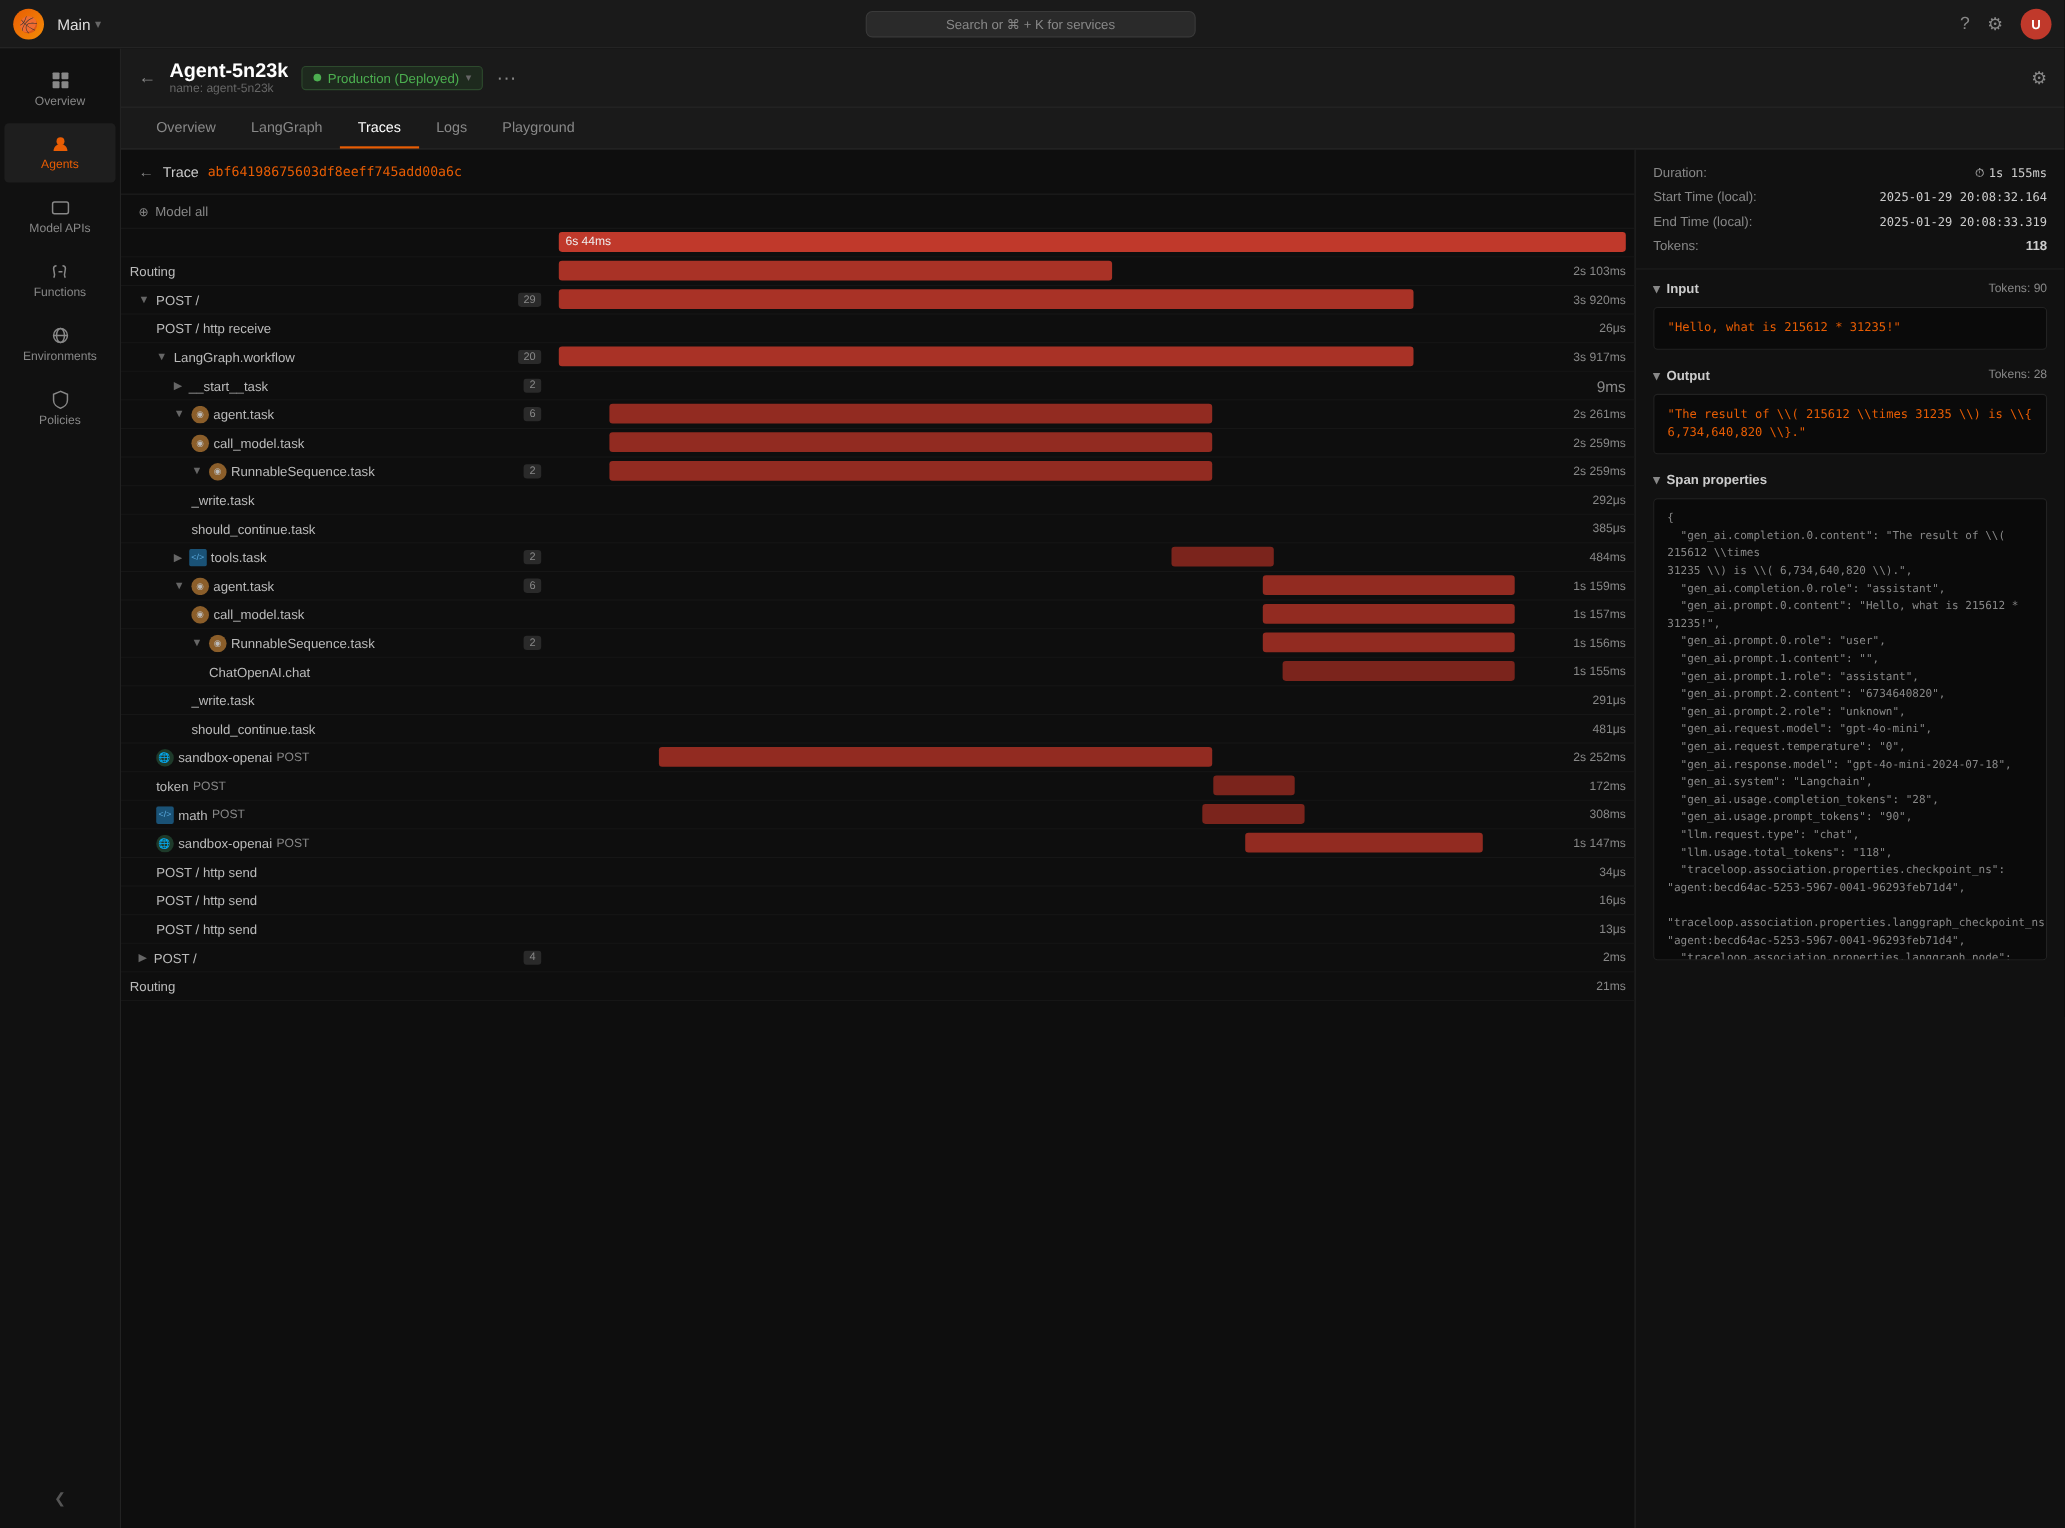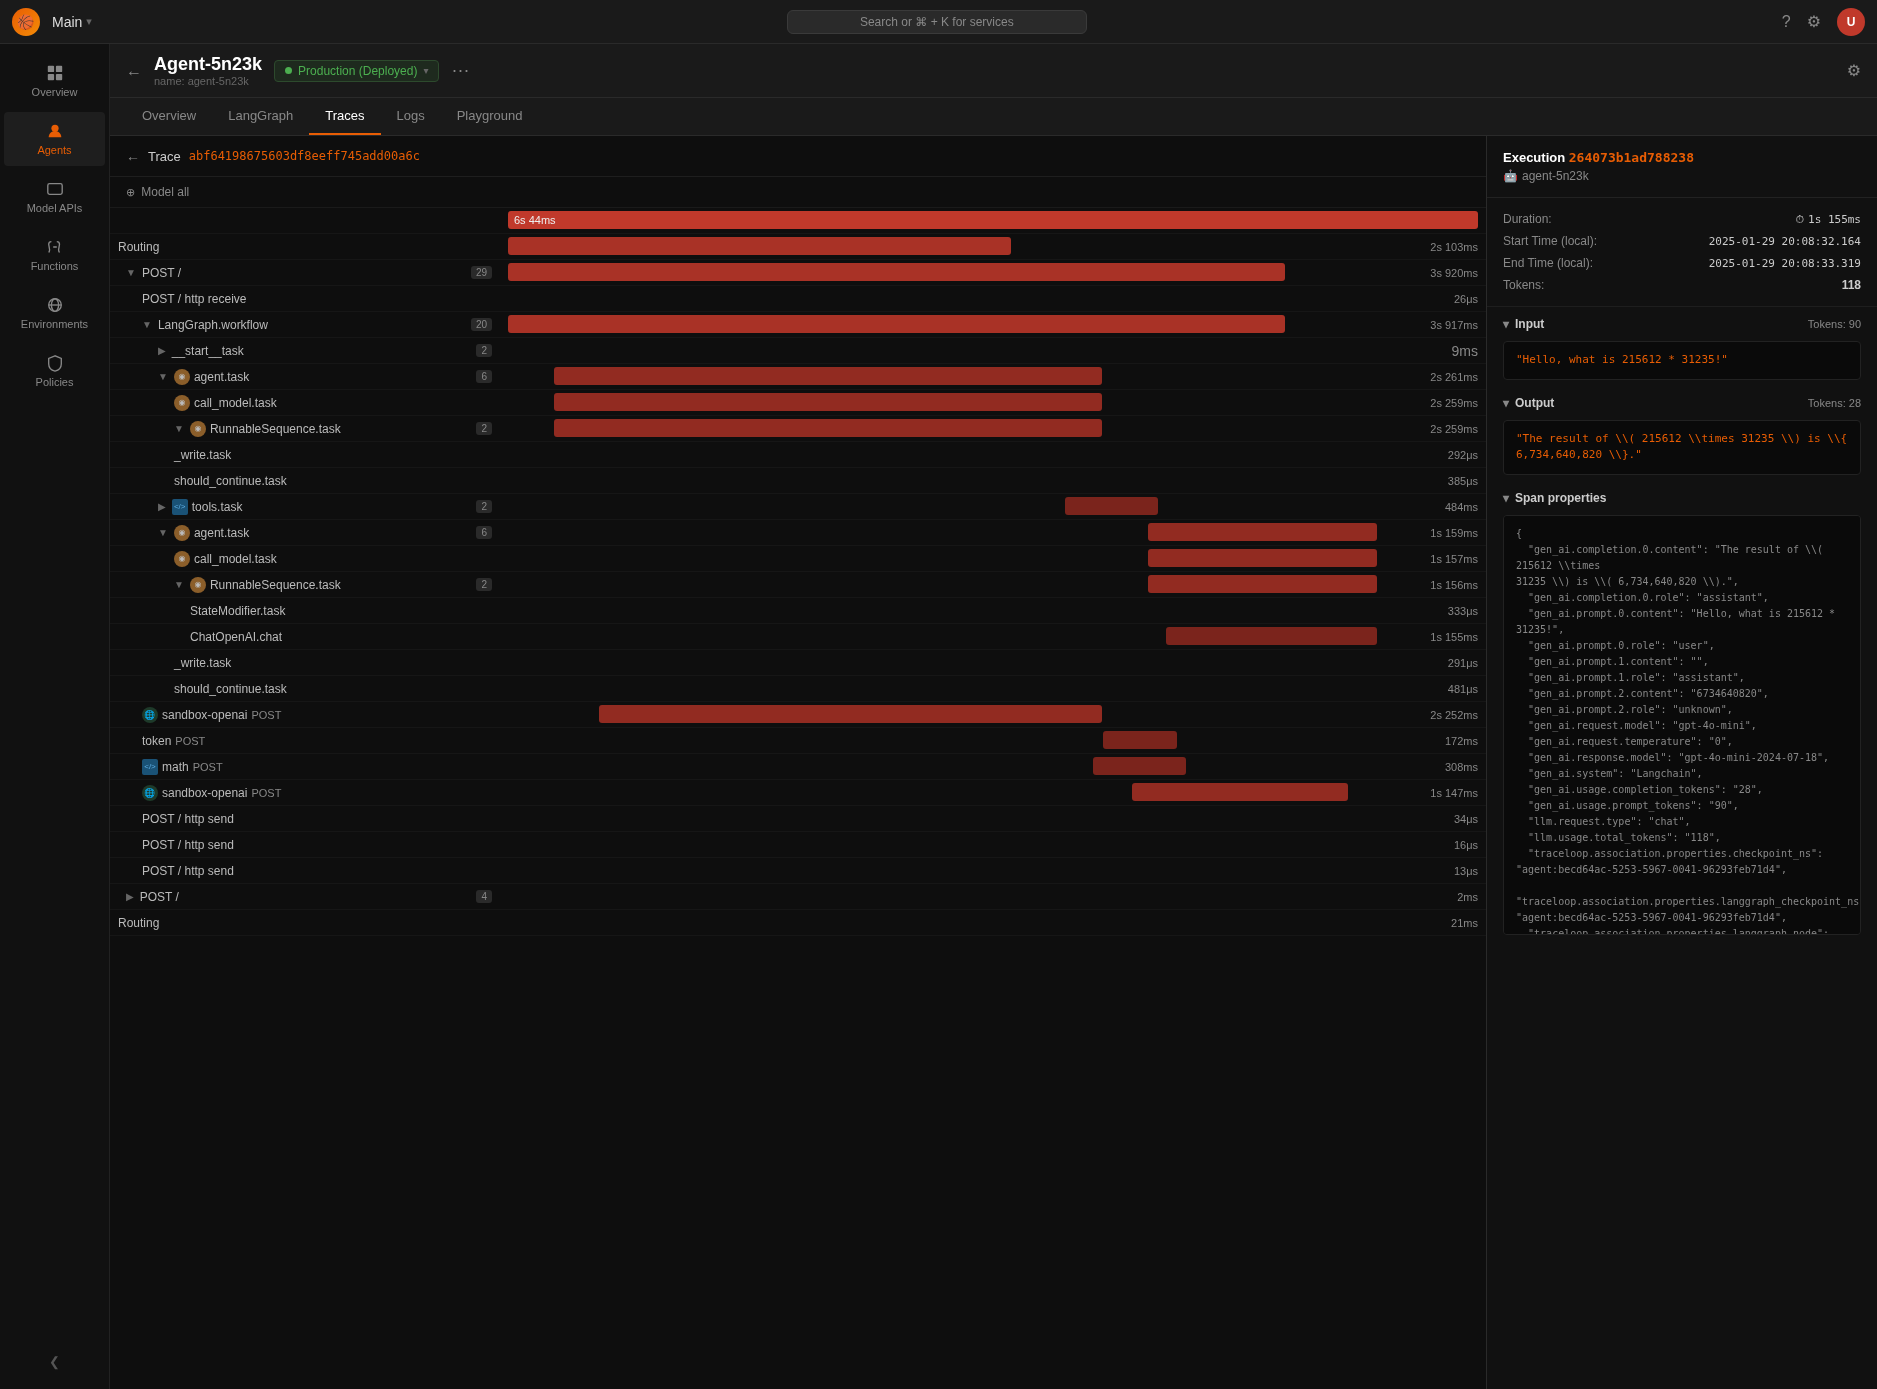--- a/index.html
+++ b/index.html
@@ -363,27 +363,20 @@
               <div class="icon-circle">◉</div>
               <span>RunnableSequence.task</span>
               <span class="badge">2</span>
             </div>
             <div class="timeline-bar-area">
               <div class="tl-bar tertiary" style="width:25%;margin-left:70%"></div>
             </div>
             <span class="tl-time" style="padding-right:8px;flex-shrink:0;font-size:11px;color:#888;">1s 156ms</span>
           </div>
 
-          <div class="timeline-row">
-            <div class="timeline-label indent-5">
-              <span>StateModifier.task</span>
-            </div>
-            <div class="timeline-bar-area"></div>
-            <span class="tl-time" style="padding-right:8px;flex-shrink:0;font-size:11px;color:#888;">333μs</span>
-          </div>
 
           <div class="timeline-row">
             <div class="timeline-label indent-5">
               <span>ChatOpenAI.chat</span>
             </div>
             <div class="timeline-bar-area">
               <div class="tl-bar small" style="width:23%;margin-left:72%"></div>
             </div>
             <span class="tl-time" style="padding-right:8px;flex-shrink:0;font-size:11px;color:#888;">1s 155ms</span>
           </div>
@@ -489,27 +482,20 @@
             <div class="timeline-label indent-0">
               <span>Routing</span>
             </div>
             <div class="timeline-bar-area"></div>
             <span class="tl-time" style="padding-right:8px;flex-shrink:0;font-size:11px;color:#888;">21ms</span>
           </div>
         </div>
       </div>
 
       <div class="right-panel">
-        <div class="execution-header">
-          <span class="exec-title">Execution <span class="exec-id">264073b1ad788238</span></span>
-          <div class="exec-agent">
-            <span>🤖</span>
-            <span>agent-5n23k</span>
-          </div>
-        </div>
 
         <div class="info-table">
           <div class="info-row">
             <span class="info-label">Duration:</span>
             <span class="info-value">
               <span>⏱</span>
               <span>1s 155ms</span>
             </span>
           </div>
           <div class="info-row">

